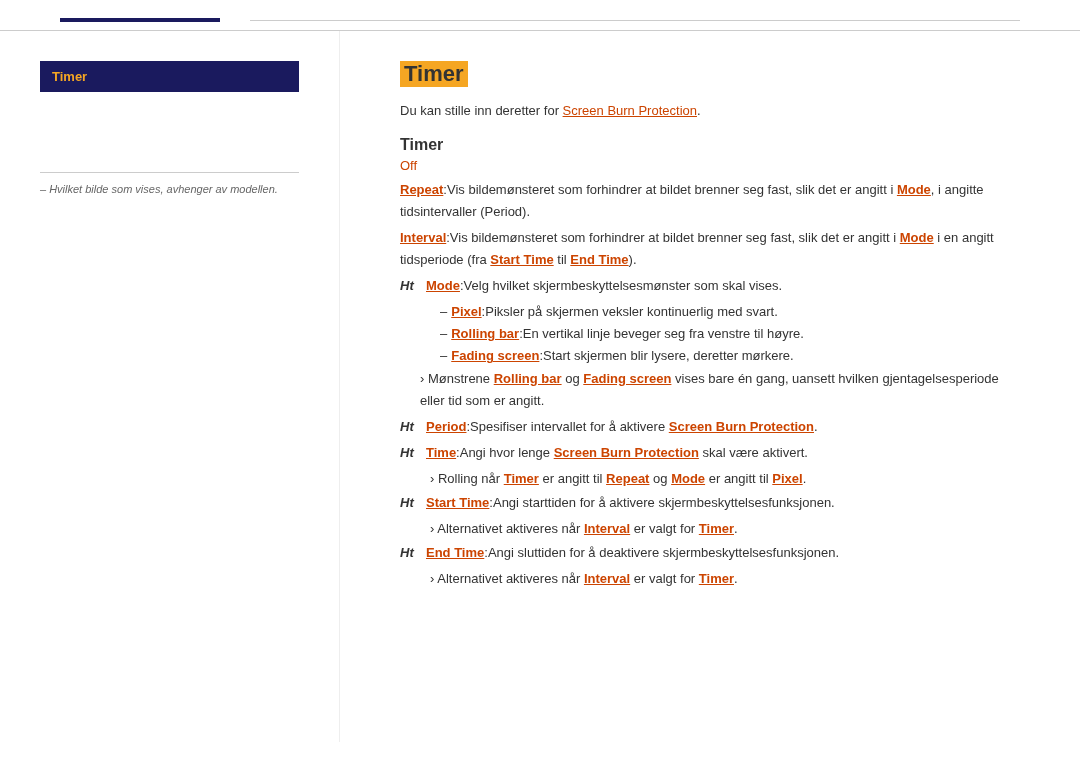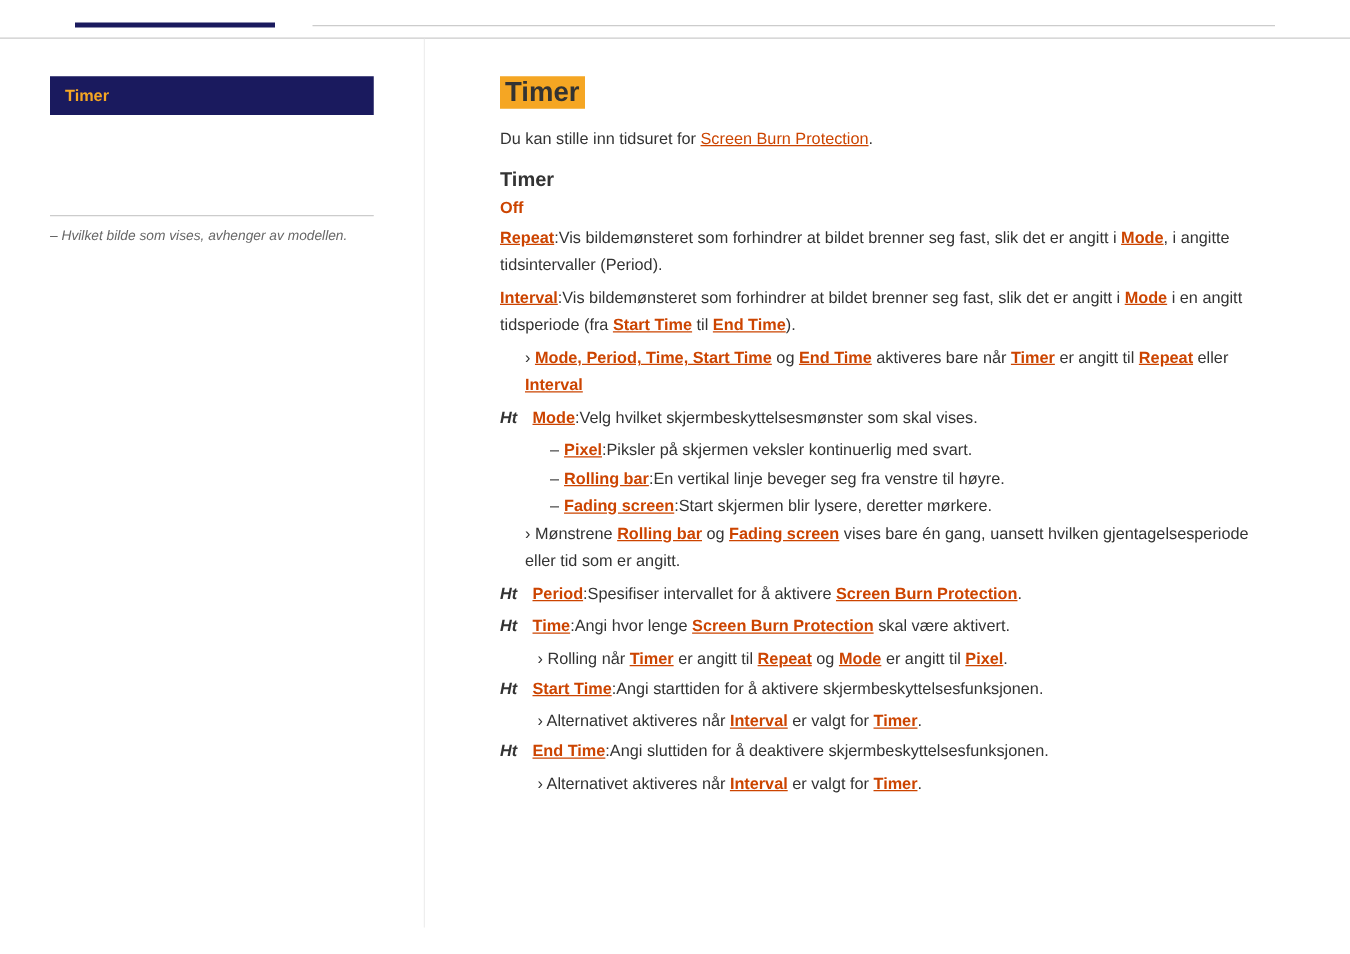--- a/index.html
+++ b/index.html
@@ -93,21 +93,20 @@
       font-size: 16px;
       font-weight: bold;
       color: #333;
       margin: 14px 0 4px 0;
     }
 
     .status-off {
       color: #cc4400;
       font-size: 13px;
       margin-bottom: 6px;
-      font-weight: bold;
     }
 
     .body-text {
       font-size: 13px;
       color: #333;
       line-height: 1.7;
       margin-bottom: 4px;
     }
 
     .orange { color: #cc4400; text-decoration: underline; }
@@ -190,38 +189,35 @@
   <div class="sidebar">
     <div class="sidebar-menu-item">Timer</div>
     <hr class="sidebar-divider">
     <div class="sidebar-footnote">– Hvilket bilde som vises, avhenger av modellen.</div>
   </div>
 
   <div class="content">
     <div class="page-title">Timer</div>
 
     <div class="intro-text">
-      <span>Du kan stille inn tidsuret for </span><span class="orange">Screen Burn Protection</span><span>.</span>
+      <span>Du kan stille inn deretter for </span><span class="orange">Screen Burn Protection</span><span>.</span>
     </div>
 
     <div class="section-title">Timer</div>
 
     <div class="status-off">Off</div>
 
     <div class="body-text">
       <span class="orange bold">Repeat</span><span>:Vis bildemønsteret som forhindrer at bildet brenner seg fast, slik det er angitt i </span><span class="orange bold">Mode</span><span>, i angitte tidsintervaller (Period).</span>
     </div>
 
     <div class="body-text">
       <span class="orange bold">Interval</span><span>:Vis bildemønsteret som forhindrer at bildet brenner seg fast, slik det er angitt i </span><span class="orange bold">Mode</span><span> i en angitt tidsperiode (fra </span><span class="orange bold">Start Time</span><span> til </span><span class="orange bold">End Time</span><span>).</span>
     </div>
 
-    <div class="note-line">
-      <span class="orange bold">Mode, Period, Time, Start Time</span><span> og </span><span class="orange bold">End Time</span><span> aktiveres bare når </span><span class="orange bold">Timer</span><span> er angitt til </span><span class="orange bold">Repeat</span><span> eller </span><span class="orange bold">Interval</span>
-    </div>
 
     
     <div class="ht-item">
       <span class="ht-label">Ht</span>
       <span class="ht-content">
         <span class="orange bold">Mode</span><span>:Velg hvilket skjermbeskyttelsesmønster som skal vises.</span>
       </span>
     </div>
     <div class="dash-item">
       <span class="orange bold">Pixel</span>

